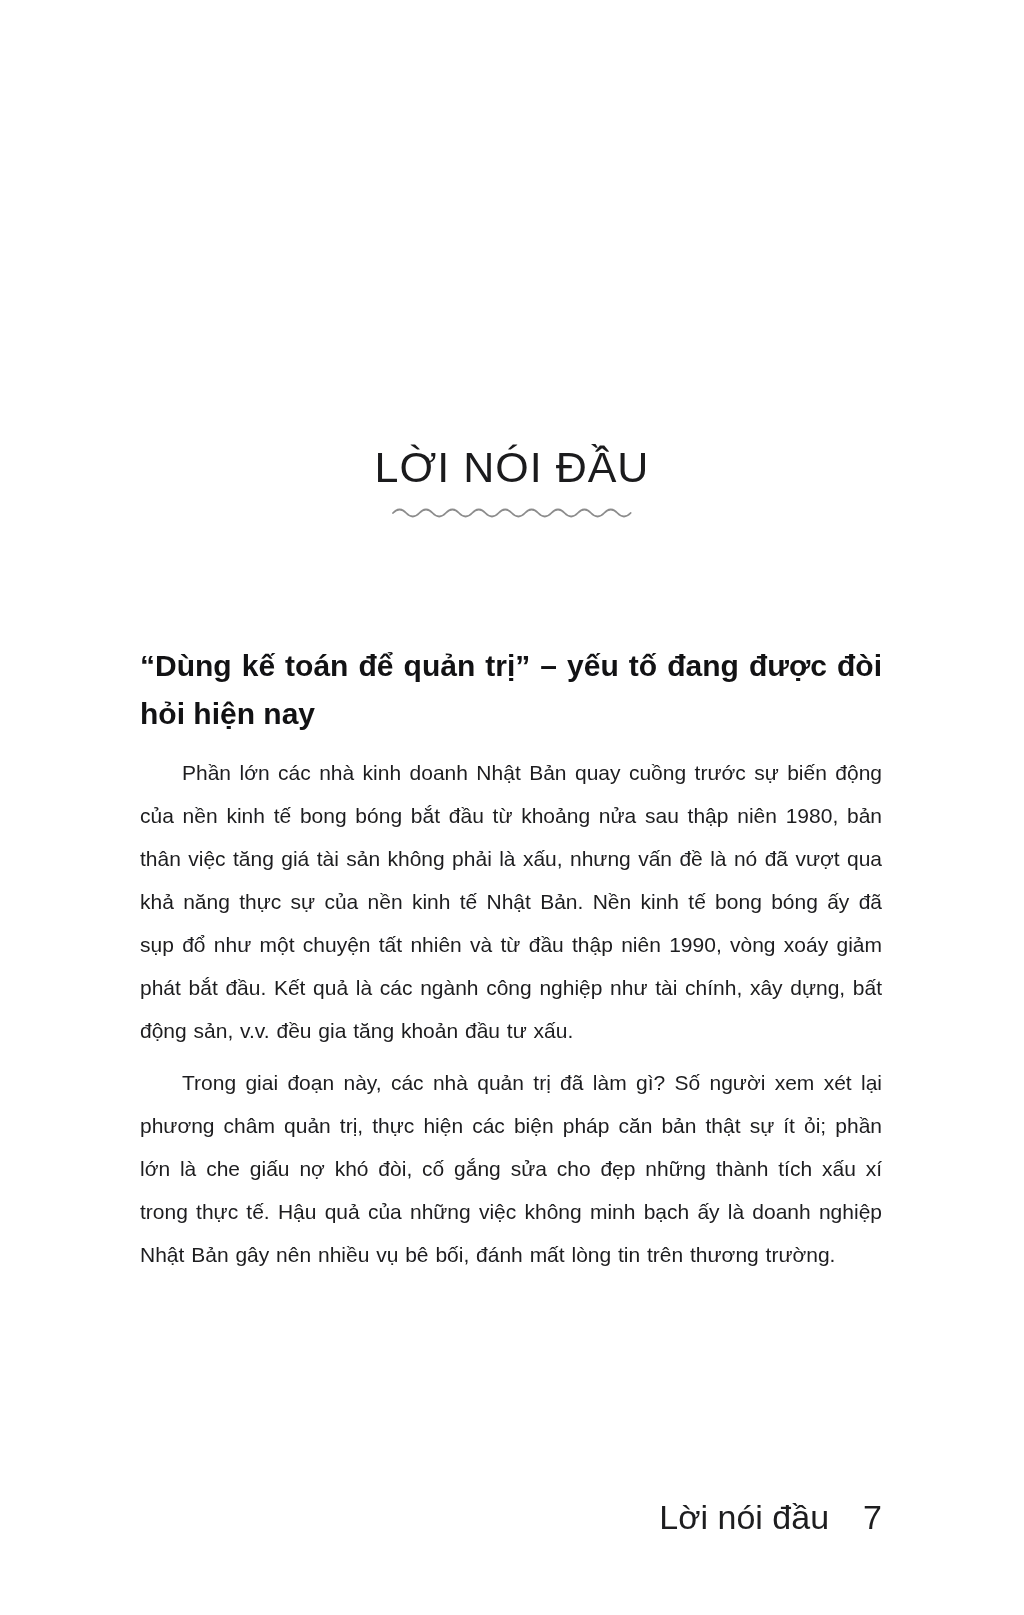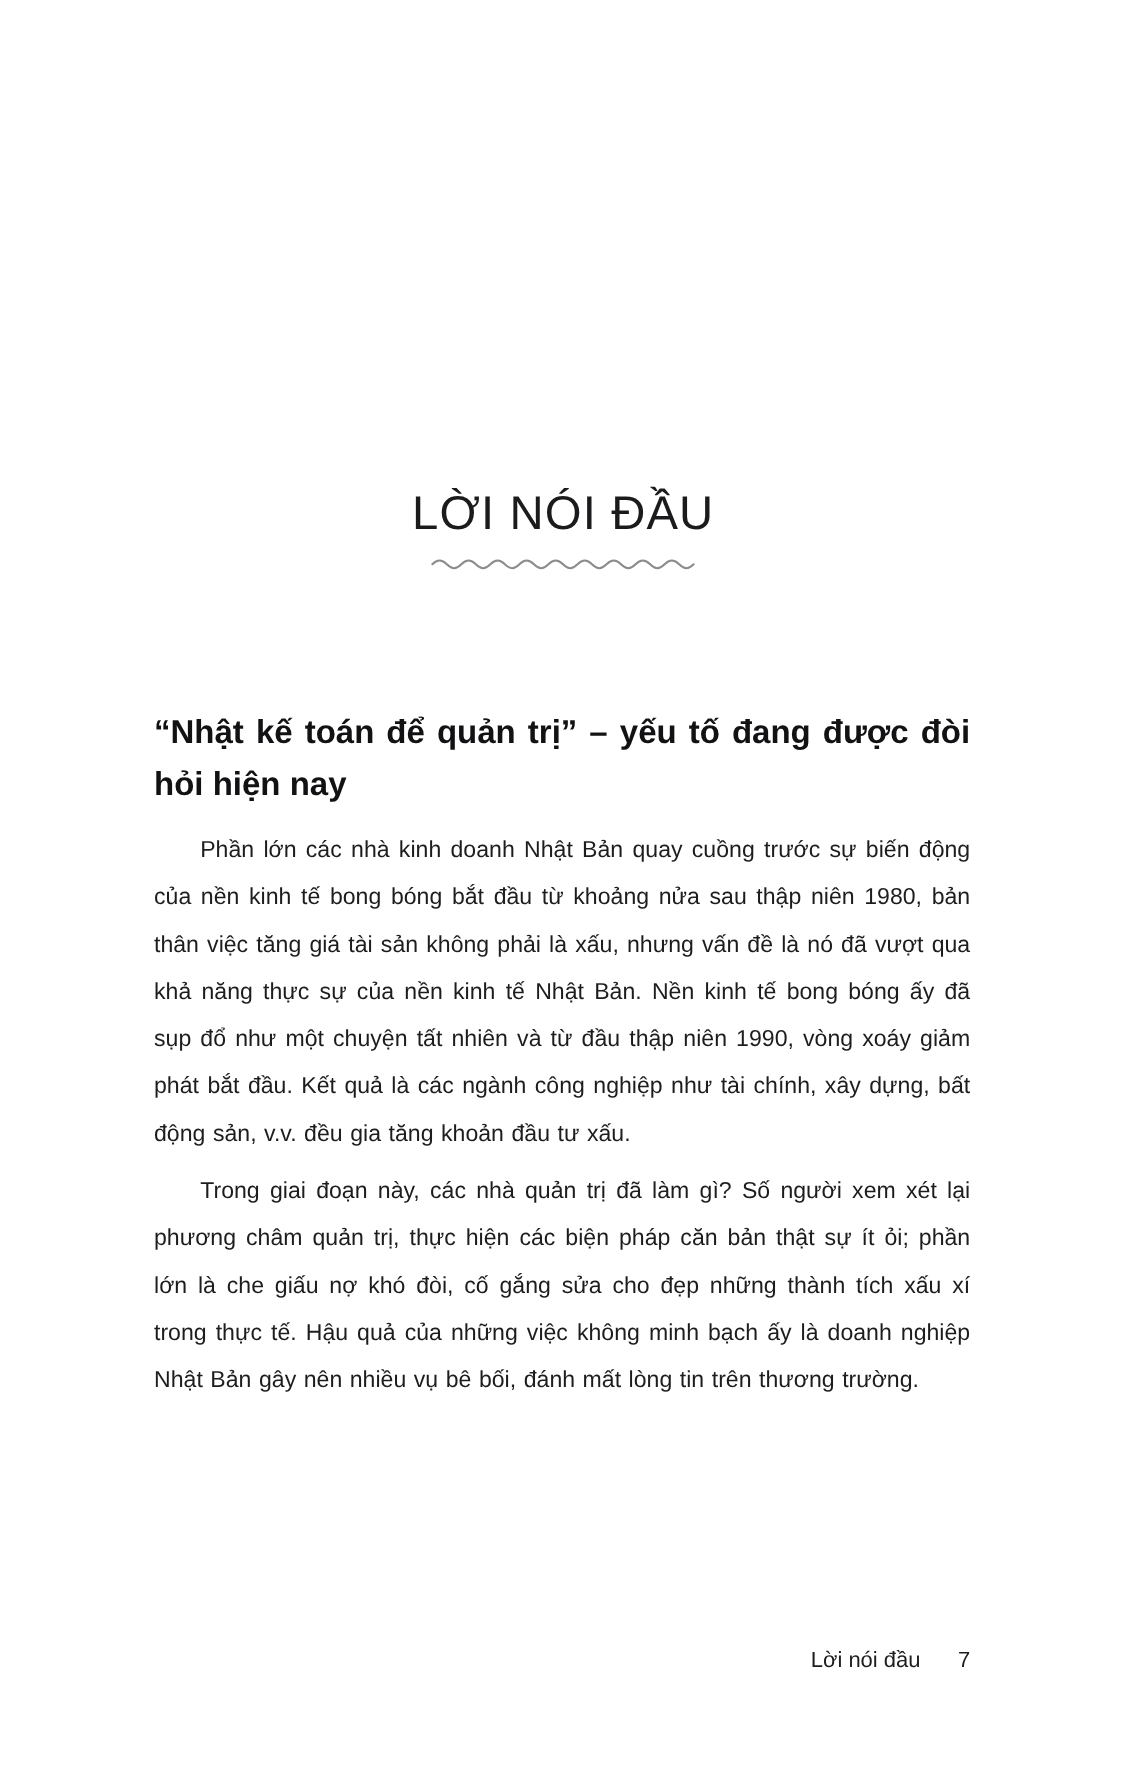--- a/index.html
+++ b/index.html
@@ -52,42 +52,42 @@
     text-indent: 42px;
     margin-bottom: 9px;
     word-spacing: 1px;
   }
   .footer {
     position: absolute;
     top: 1498px;
     left: 140px;
     width: 742px;
     text-align: right;
-    font-size: 20px;
+    font-size: 34px;
     color: #1d1d1f;
   }
   .footer .page-num {
     display: inline-block;
     margin-left: 34px;
   }
 </style>
 </head>
 <body>
 
 <div class="page">
 
   <div class="title-block">
     <div class="doc-title">LỜI NÓI ĐẦU</div>
     <svg class="wave-svg" width="242" height="16" viewBox="0 0 242 16" aria-hidden="true">
       <path d="M2 10 q6.6 -7 13.2 0 t13.2 0 t13.2 0 t13.2 0 t13.2 0 t13.2 0 t13.2 0 t13.2 0 t13.2 0 t13.2 0 t13.2 0 t13.2 0 t13.2 0 t13.2 0 t13.2 0 t13.2 0 t13.2 0 t13.2 0" fill="none" stroke-width="1.8" stroke-linecap="round" stroke="#8c8c8c"></path>
     </svg>
   </div>
 
   <div class="content">
-    <h2 class="heading">“Nhật kế toán để quản trị” – yếu tố đang được đòi hỏi hiện nay</h2>
+    <h2 class="heading">“Dùng kế toán để quản trị” – yếu tố đang được đòi hỏi hiện nay</h2>
     <p class="body-par">Phần lớn các nhà kinh doanh Nhật Bản quay cuồng trước sự biến động của nền kinh tế bong bóng bắt đầu từ khoảng nửa sau thập niên 1980, bản thân việc tăng giá tài sản không phải là xấu, nhưng vấn đề là nó đã vượt qua khả năng thực sự của nền kinh tế Nhật Bản. Nền kinh tế bong bóng ấy đã sụp đổ như một chuyện tất nhiên và từ đầu thập niên 1990, vòng xoáy giảm phát bắt đầu. Kết quả là các ngành công nghiệp như tài chính, xây dựng, bất động sản, v.v. đều gia tăng khoản đầu tư xấu.</p>
     <p class="body-par">Trong giai đoạn này, các nhà quản trị đã làm gì? Số người xem xét lại phương châm quản trị, thực hiện các biện pháp căn bản thật sự ít ỏi; phần lớn là che giấu nợ khó đòi, cố gắng sửa cho đẹp những thành tích xấu xí trong thực tế. Hậu quả của những việc không minh bạch ấy là doanh nghiệp Nhật Bản gây nên nhiều vụ bê bối, đánh mất lòng tin trên thương trường.</p>
   </div>
 
   <div class="footer">
     <span class="chapter-label">Lời nói đầu</span><span class="page-num">7</span>
   </div>
 
 </div>
 

